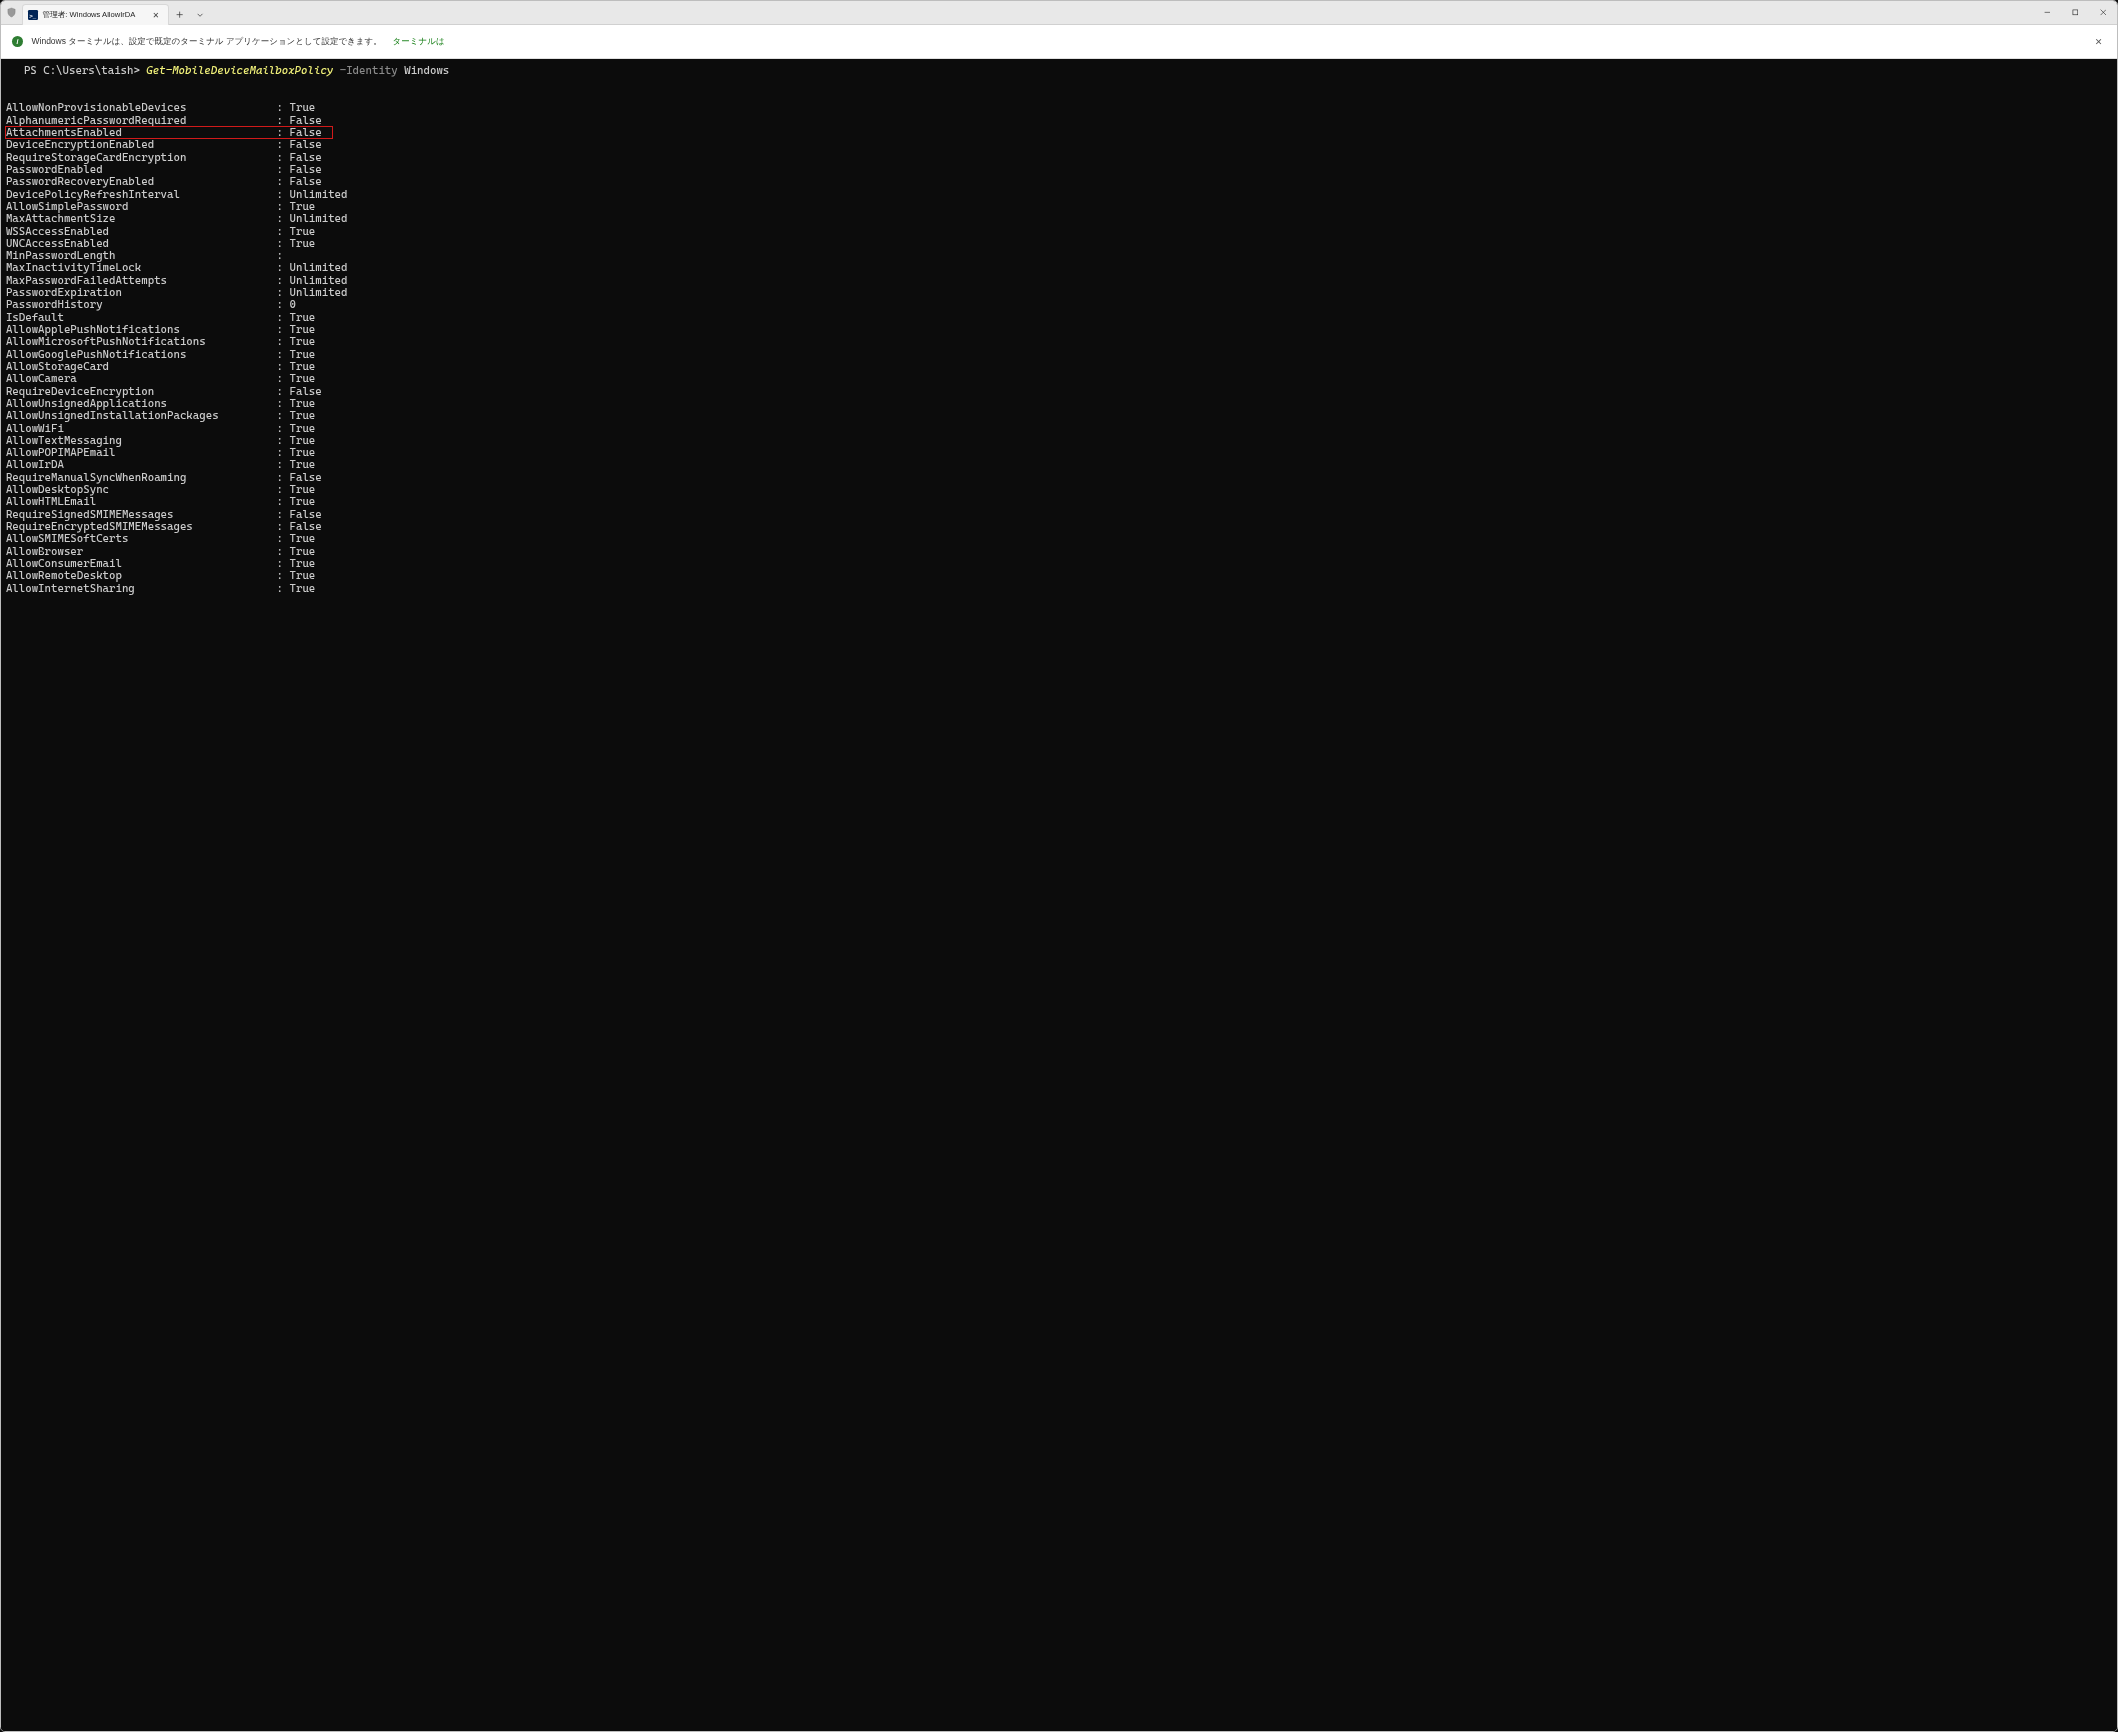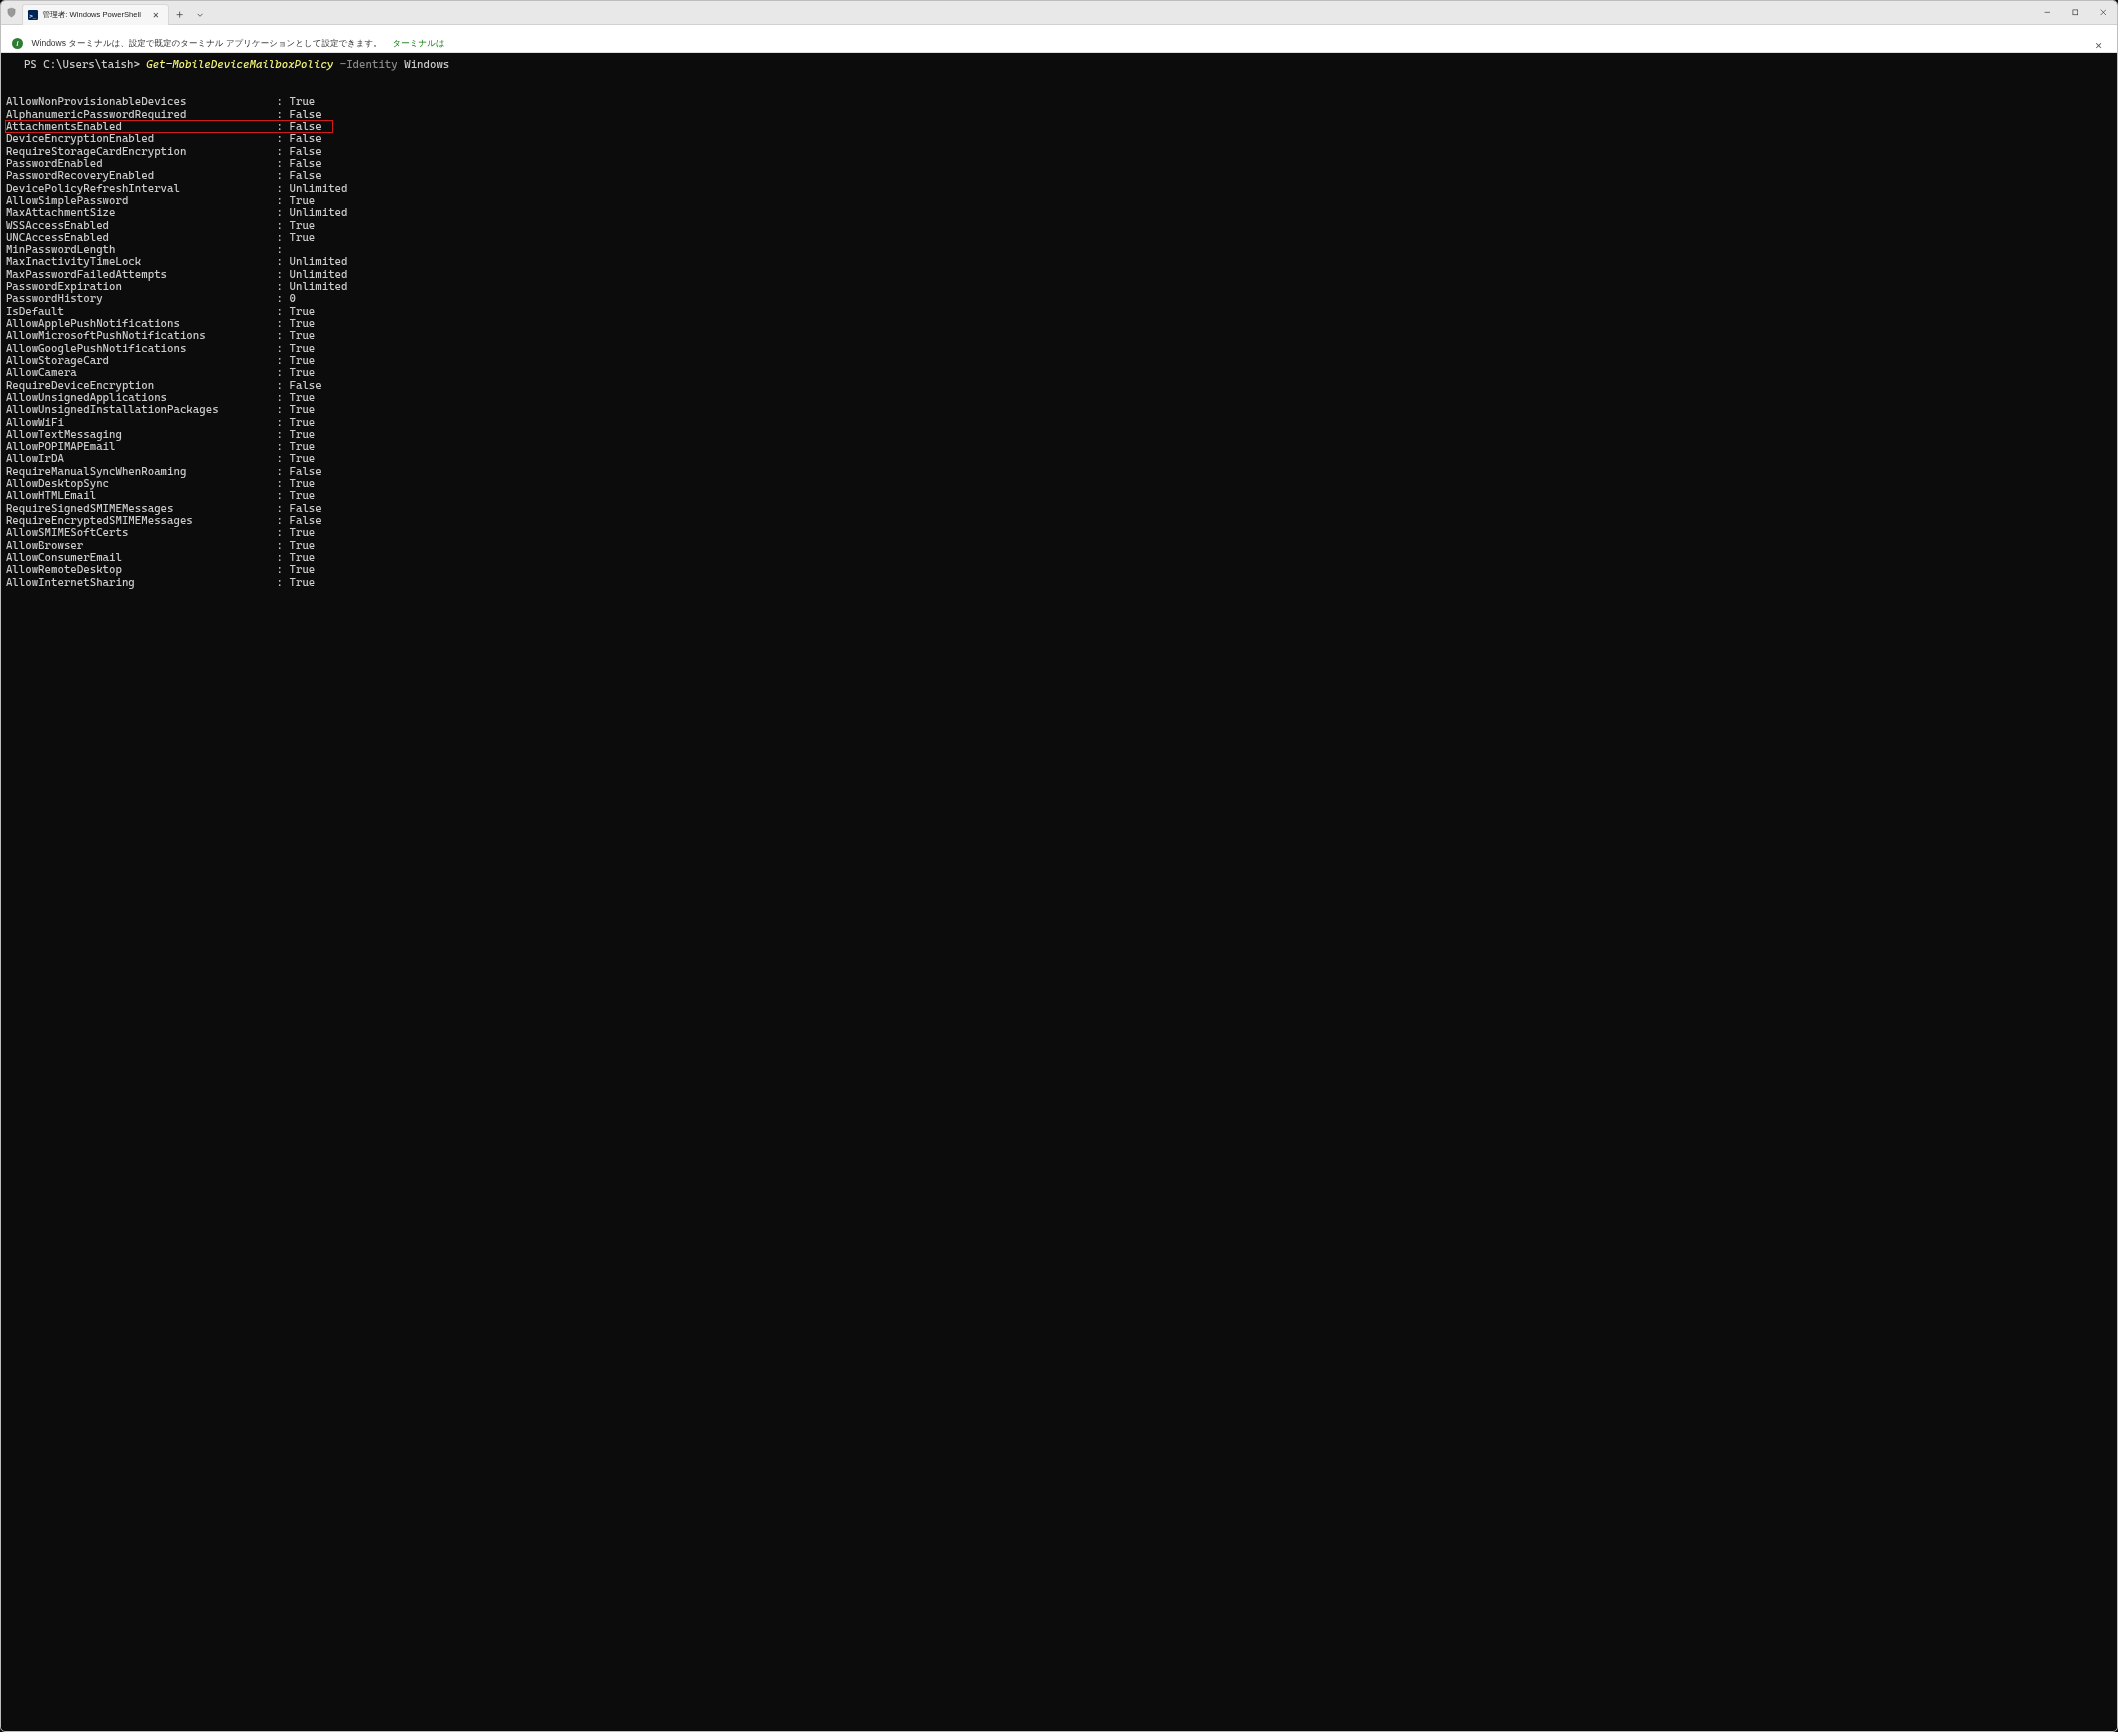--- a/index.html
+++ b/index.html
@@ -80,24 +80,25 @@
   }
   .win-controls .win-btn {
     width:28px;
     display:flex;align-items:center;justify-content:center;
     color:#222;
   }
   .win-controls svg { width:6.7px; height:6.7px; stroke:#222; stroke-width:1; fill:none; }
 
   
   .infobar {
-    height: 28px;
+    height: 34px;
     background: #ffffff;
     display:flex;
-    padding: 13px 11px;
+    align-items:center;
+    padding: 0 11px;
     gap: 8.5px;
     border-bottom: 0.6px solid #e0e0e0;
   }
   .info-icon {
     width:11px;height:11px;border-radius:50%;
     background:#2e7d32;
     color:#fff;
     display:flex;align-items:center;justify-content:center;
     font-size:6.7px;
     font-weight:bold;
@@ -156,21 +157,21 @@
 
 <div class="titlebar">
   <div class="titlebar-left">
     <div class="shield">
       <svg viewBox="0 0 24 24">
           <path d="M12 2 L20 5 V11 C20 16 16.5 20.5 12 22 C7.5 20.5 4 16 4 11 V5 Z" fill="#999" stroke="#555" stroke-width="0.5"></path>
         </svg>
     </div>
     <div class="tab">
       <span class="ps-icon">&gt;_</span>
-      <span class="tab-title">管理者: Windows PowerShell</span>
+      <span class="tab-title">管理者: Windows AllowIrDA</span>
       <span class="tab-close-icon">✕</span>
     </div>
     <div class="newtab-btn">
       <svg width="7.3" height="7.3" viewBox="0 0 12 12">
           <path d="M6 1 V11 M1 6 H11" stroke="#333" stroke-width="1.2"></path>
         </svg>
     </div>
     <div class="tabdrop-btn">
       <svg width="6.1" height="6.1" viewBox="0 0 10 10">
           <path d="M1 3 L5 7 L9 3" stroke="#333" stroke-width="1.2" fill="none"></path>

